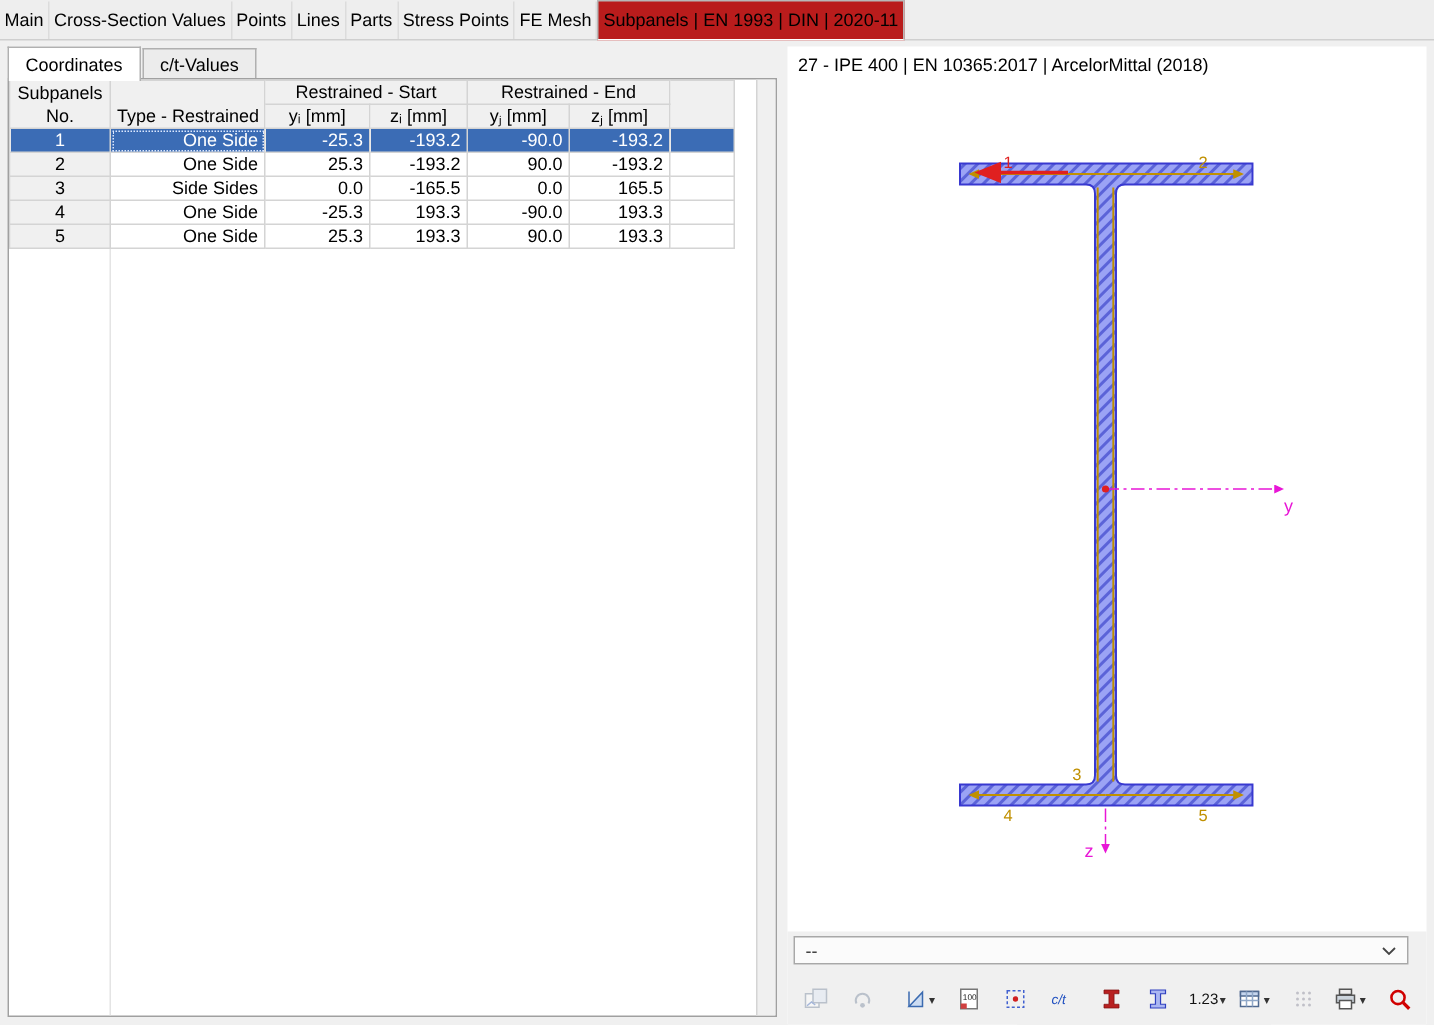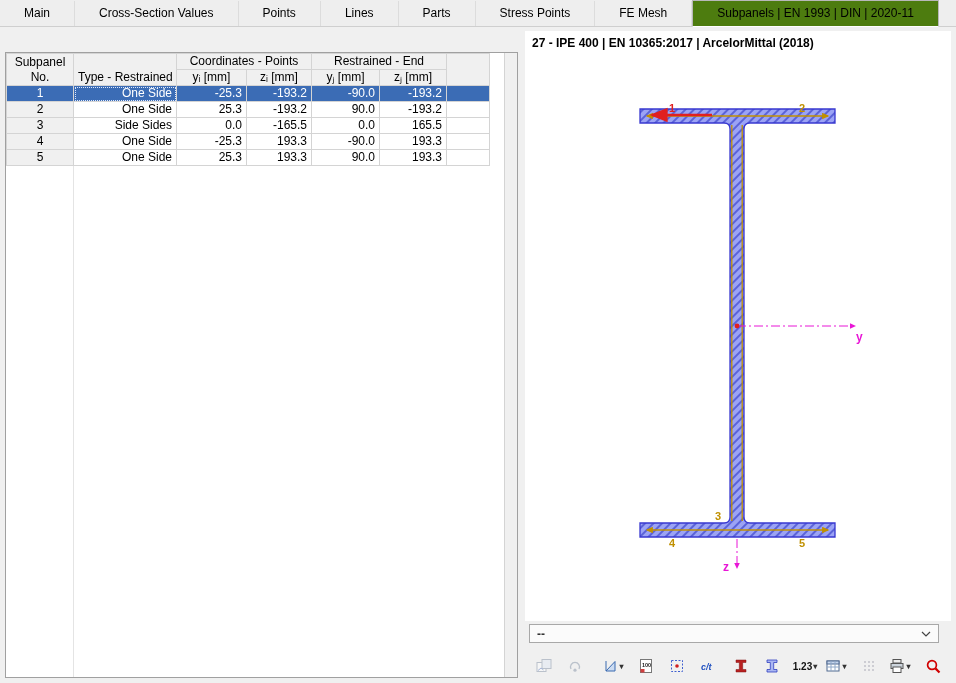--- a/index.html
+++ b/index.html
@@ -4,23 +4,23 @@
 <style>
   html,body{margin:0;padding:0;}
   body{
     width:956px;height:683px;position:relative;overflow:hidden;
     background:#f0f0f0;color:#000;
     font-family:"Liberation Sans",sans-serif;font-size:12px;
   }
   
   .tabbar{position:absolute;left:0;top:0;right:0;height:26px;
     background:#eeeeee;border-bottom:1px solid #cfcfcf;display:flex;align-items:flex-end;}
-  .tab{height:25px;line-height:25px;padding:0 24px;border-right:1px solid #dcdcdc;
+  .tab{height:25px;line-height:25px;padding:0 3px;border-right:1px solid #dcdcdc;
     white-space:nowrap;cursor:default;}
-  .tab.active{background:#4d7c0f;border:1px solid #b8b8b8;border-bottom:1px solid #fff;
+  .tab.active{background:#b91c1c;border:1px solid #b8b8b8;border-bottom:1px solid #fff;
     margin-bottom:-1px;line-height:24px;}
   
   .left-panel{position:absolute;left:5px;top:31px;width:513px;bottom:5px;}
   .subtab-bar{display:flex;height:22px;align-items:flex-end;}
   .subtab{height:20px;line-height:20px;padding:0 11px;background:#ececec;
     border:1px solid #b0b0b0;border-bottom:none;margin-right:1px;}
   .subtab.active{background:#fff;height:22px;line-height:22px;margin-bottom:-1px;
     position:relative;z-index:3;}
   .table-box{position:absolute;left:0;top:21px;right:0;bottom:0;background:#fff;
     border:1px solid #a0a0a0;overflow:hidden;}
@@ -33,21 +33,21 @@
   thead th{background:#f0f0f0;text-align:center;}
   th.col-type-h{vertical-align:bottom;text-align:left;margin-left:44px;}
   th.col-pad-h{background:#f0f0f0;}
   td.col-no{background:#f0f0f0;text-align:center;}
   td.num{text-align:right;padding-left:15px;}
   td.col-type{text-align:right;}
   tr.selected td{background:var(--selection);color:#fff;}
   tr.selected td.col-no{background:var(--selection);}
   tr.selected td.col-type{outline:1px dotted #dce8ff;outline-offset:-2px;}
   
-  .right-panel{position:absolute;left:525px;top:31px;right:5px;bottom:0;background:#fff;font-weight:bold;}
+  .right-panel{position:absolute;left:525px;top:31px;right:5px;bottom:0;background:#fff;}
   .rp-title{position:absolute;left:7px;top:5px;color:#000;z-index:5;}
   .drawing{position:absolute;left:0;top:0;width:426px;height:590px;}
   .rp-bottom{position:absolute;left:0;right:-0px;bottom:0;height:62px;background:#f0f0f0;}
   .combo{position:absolute;left:4px;right:12px;top:3px;height:19px;box-sizing:border-box;
     background:#fbfbfb;border:1px solid #a8a8a8;display:flex;align-items:center;padding:0 7px;}
   .combo-value{flex:1;color:#333;}
   .toolbar{position:absolute;left:4px;right:2px;bottom:3px;height:28px;display:flex;align-items:center;}
   .tbtn{height:24px;min-width:24px;padding:0 2px;display:flex;align-items:center;
     justify-content:center;border:1px solid transparent;margin-right:1px;}
   .tbtn.disabled{opacity:.45;}
@@ -64,41 +64,45 @@
     <div class="tab">Cross-Section Values</div>
     <div class="tab">Points</div>
     <div class="tab">Lines</div>
     <div class="tab">Parts</div>
     <div class="tab">Stress Points</div>
     <div class="tab">FE Mesh</div>
     <div class="tab active">Subpanels | EN 1993 | DIN | 2020-11</div>
   </div>
 
 <div class="left-panel">
+  <div class="subtab-bar">
+      <div class="subtab active">Coordinates</div>
+      <div class="subtab">c/t-Values</div>
+    </div>
   <div class="table-box">
     <div class="vline"></div>
     <div class="gutter"></div>
     <table>
       <colgroup>
         <col style="width:67px">
           <col style="width:103px">
           <col style="width:70px">
         <col style="width:65px">
           <col style="width:68px">
           <col style="width:67px">
           <col style="width:43px">
       </colgroup>
       <thead>
         <tr>
           <th rowspan="2">
-            <div>Subpanel</div>
+            <div>Subpanels</div>
             <div>No.</div>
           </th>
           <th rowspan="2" class="col-type-h">Type - Restrained</th>
-          <th colspan="2">Coordinates - Points</th>
+          <th colspan="2">Restrained - Start</th>
           <th colspan="2">Restrained - End</th>
           <th rowspan="2" class="col-pad-h"></th>
         </tr>
         <tr>
           <th>yᵢ [mm]</th>
           <th>zᵢ [mm]</th>
           <th>yⱼ [mm]</th>
           <th>zⱼ [mm]</th>
         </tr>
       </thead>

